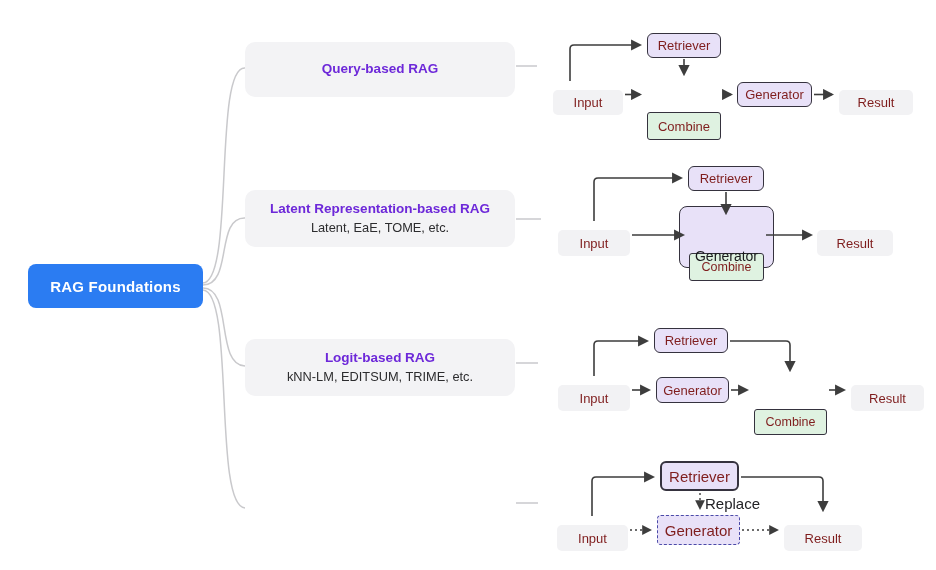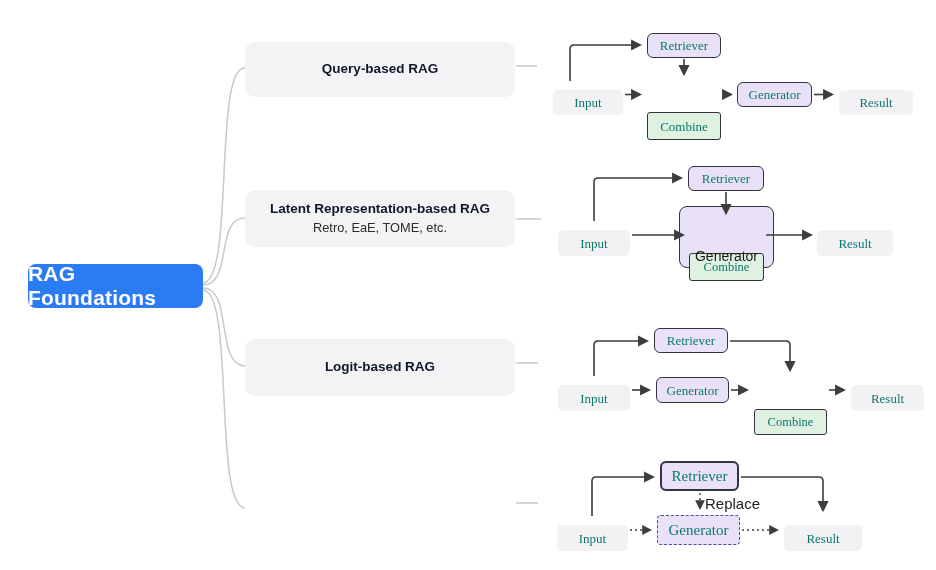--- a/index.html
+++ b/index.html
@@ -14,33 +14,33 @@
     --line:#C9C9CC;
   }
   html,body{margin:0;padding:0;background:#fff;}
   .stage{
     position:relative;width:936px;height:570px;background:#ffffff;
     font-family:"Liberation Sans", sans-serif;overflow:hidden;
   }
   .abs{position:absolute;box-sizing:border-box;}
   .root-node{
     display:flex;align-items:center;justify-content:center;
-    background:var(--root-bg);color:#ffffff;font-weight:bold;font-size:21px;
+    background:var(--root-bg);color:#ffffff;font-weight:bold;font-size:15px;
     border-radius:8px;letter-spacing:0.2px;
   }
   .card{
     background:var(--card-bg);border-radius:10px;
     display:flex;flex-direction:column;align-items:center;justify-content:center;
     gap:2px;text-align:center;
   }
-  .card-title{font-weight:bold;font-size:13.5px;color:#0f172a;line-height:1.25;}
+  .card-title{font-weight:bold;font-size:13.5px;color:#6d28d9;line-height:1.25;}
   .card-sub{font-size:12.8px;color:#2c2c2e;line-height:1.25;}
   .node{
     display:flex;align-items:center;justify-content:center;
-    font-size:13px;color:#0f766e;line-height:1;font-family:Liberation Serif, serif;
+    font-size:13px;color:#7f1d1d;line-height:1;
   }
   .n-gray{background:var(--gray-bg);border-radius:5px;margin-top:8px;}
   .n-purple{background:var(--purple-bg);border:1.5px solid var(--node-border);border-radius:6px;}
   .n-green{background:var(--green-bg);border:1.5px solid var(--node-border);border-radius:3px;margin-top:32px;}
   .n-outer{background:var(--purple-bg);border:1.5px solid var(--node-border);border-radius:8px;}
   .n-dashed{background:var(--purple-bg);border:1.6px dashed var(--dashed-border);border-radius:4px;}
   .small-node-text{font-size:12.5px;}
   .big-node-text{font-size:15px;}
   .gen-label{
     display:flex;align-items:flex-start;justify-content:center;
@@ -60,25 +60,26 @@
   <div class="abs root-node" style="left:28px;top:264px;width:175px;height:44px;">
     <span>RAG Foundations</span>
   </div>
 
   <div class="abs card" style="left:245px;top:42px;width:270px;height:55px;">
     <div class="card-title">Query-based RAG</div>
   </div>
 
   <div class="abs card" style="left:245px;top:190px;width:270px;height:57px;">
     <div class="card-title">Latent Representation-based RAG</div>
-    <div class="card-sub">Retro, EaE, TOME, etc.</div>
+    <div class="card-sub">Latent, EaE, TOME, etc.</div>
   </div>
 
   <div class="abs card" style="left:245px;top:339px;width:270px;height:57px;">
     <div class="card-title">Logit-based RAG</div>
+    <div class="card-sub">kNN-LM, EDITSUM, TRIME, etc.</div>
   </div>
 
 
   <div class="abs node n-gray" style="left:553px;top:82px;width:70px;height:25px;">Input</div>
   <div class="abs node n-purple" style="left:647px;top:33px;width:74px;height:25px;">Retriever</div>
   <div class="abs node n-green" style="left:647px;top:80px;width:74px;height:28px;">Combine</div>
   <div class="abs node n-purple" style="left:737px;top:82px;width:75px;height:25px;">Generator</div>
   <div class="abs node n-gray" style="left:839px;top:82px;width:74px;height:25px;">Result</div>
 
   <div class="abs node n-gray" style="left:558px;top:222px;width:72px;height:26px;">Input</div>

